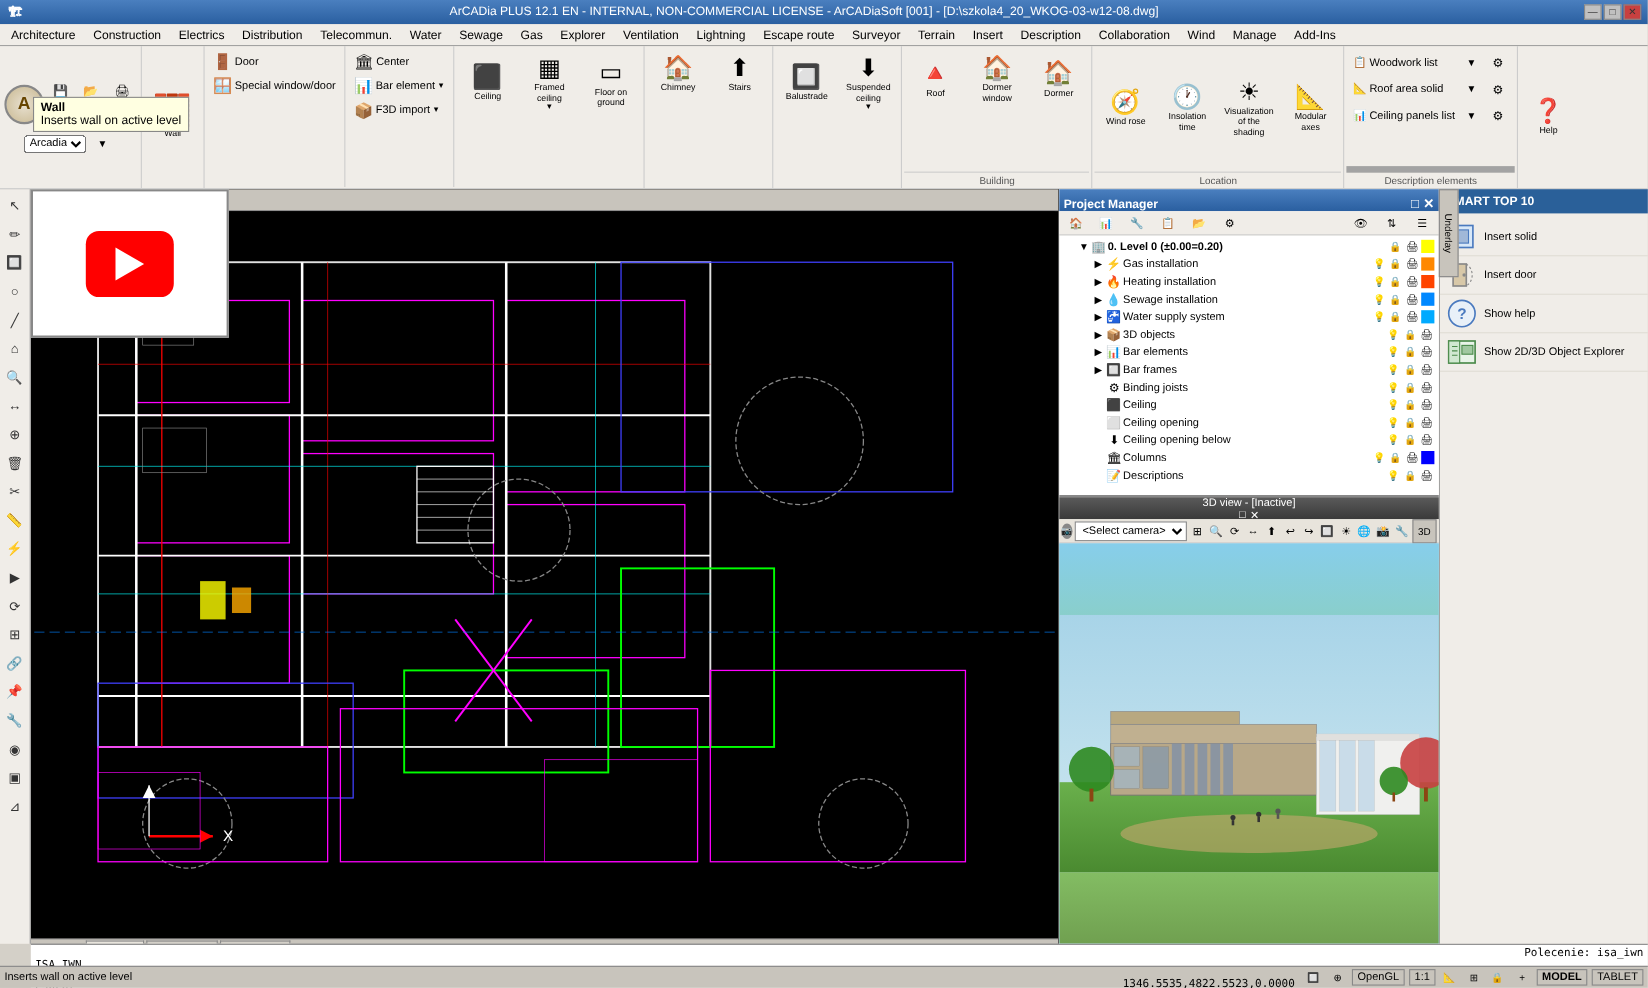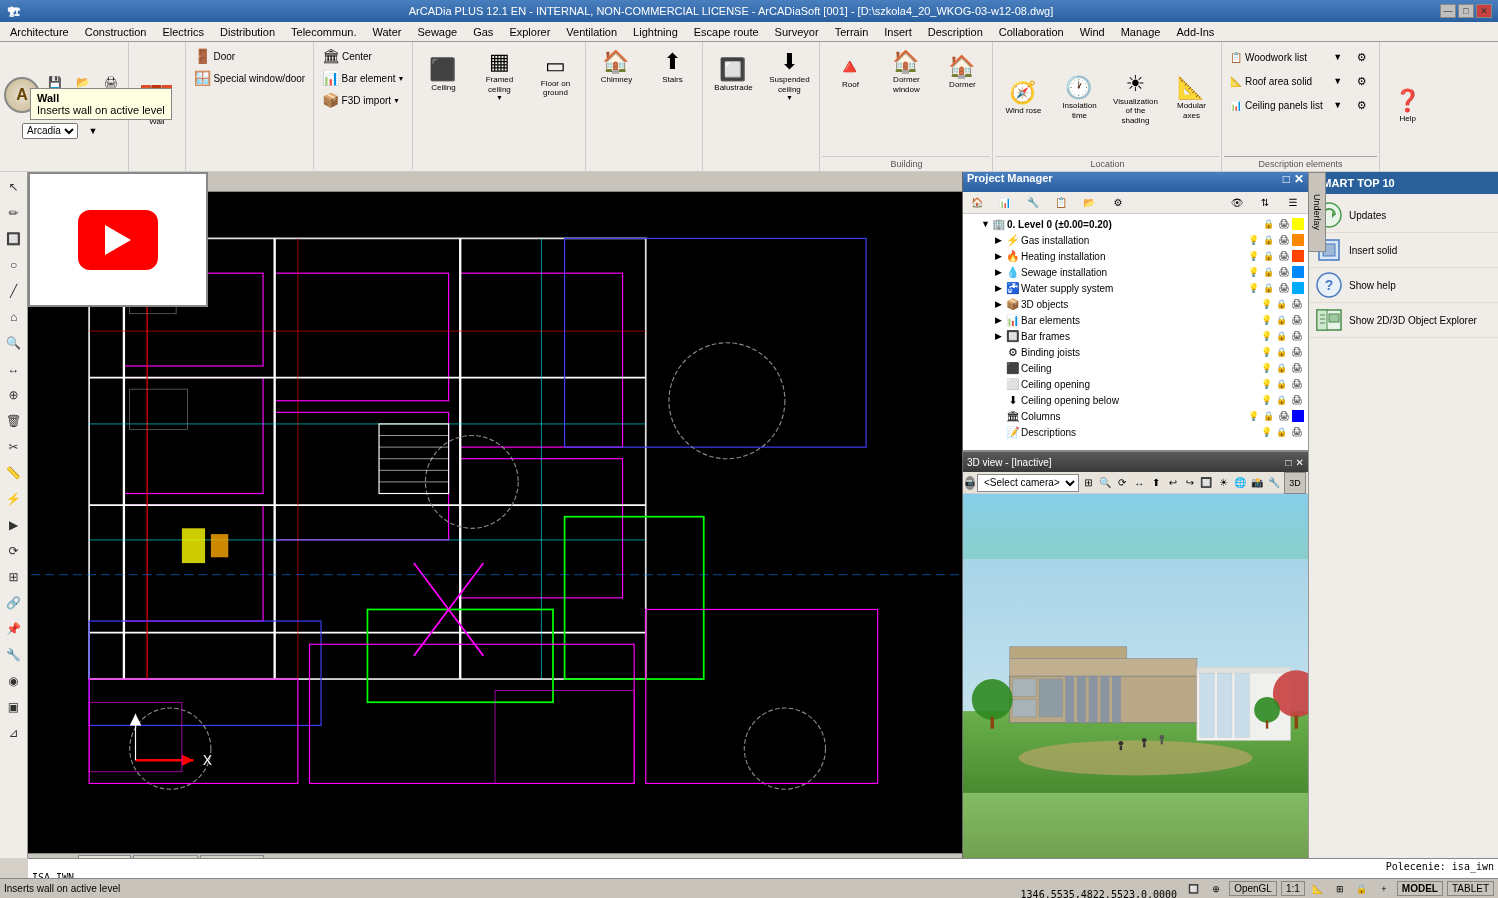--- a/index.html
+++ b/index.html
@@ -87,21 +87,21 @@
     #right-panel {
       width: 345px; display: flex; flex-direction: column; background: #f0ede8;
     }
 
     #project-manager {
       height: 280px; border-bottom: 2px solid #888; background: #fff;
       display: flex; flex-direction: column;
     }
     #pm-header {
       height: 20px; background: linear-gradient(to bottom, #4a7fbf, #2a5fa0);
-      display: flex; align-items: flex-start; justify-content: space-between;
+      display: flex; align-items: flex-end; justify-content: space-between;
       padding: 0 4px; color: white; font-size: 11px; font-weight: bold;
     }
     #pm-toolbar {
       height: 22px; background: #f0ede8; border-bottom: 1px solid #ccc;
       display: flex; align-items: center; padding: 0 2px; gap: 2px;
     }
     #pm-tree {
       flex: 1; overflow-y: auto; font-size: 10px; padding: 2px;
     }
     .tree-node {
@@ -113,21 +113,21 @@
     .tree-node .node-label { flex: 1; }
     .tree-node .node-actions { display: flex; gap: 1px; }
 
     
     #view3d-panel {
       flex: 1; background: #f0ede8; display: flex; flex-direction: column;
     }
     #view3d-header {
       height: 20px; background: linear-gradient(to bottom, #5a5a5a, #3a3a3a);
       display: flex; align-items: center; justify-content: space-between;
-      padding: 0 4px; color: white; font-size: 10px;
+      padding: 0 4px; color: white; font-size: 10px; flex-direction: column;
     }
     #view3d-toolbar {
       height: 22px; background: #e8e4dc; border-bottom: 1px solid #ccc;
       display: flex; align-items: center; padding: 0 2px; gap: 2px;
     }
     #view3d-content {
       flex: 1; background: #87CEEB; position: relative; overflow: hidden;
     }
 
     
@@ -456,21 +456,21 @@
         </div>
         <div style="display:flex;align-items:center;gap:4px;">
           <div class="small-tool-btn" style="flex:1;">
             <span>📊</span>
               <span>Ceiling panels list</span>
           </div>
           <div class="tb-icon-btn" style="width:14px;font-size:9px;">▼</div>
           <div class="tb-icon-btn">⚙</div>
         </div>
       </div>
-      <div class="group-label" style="width:100%;font-size:9px;color:#555;text-align:center;border-top:1px solid #a3a3a3;padding-top:2px;">Description elements</div>
+      <div class="group-label" style="width:100%;font-size:9px;color:#555;text-align:center;border-top:6px solid #a3a3a3;padding-top:2px;">Description elements</div>
     </div>
 
     <div style="display:flex;flex-direction:column;padding:2px;align-items:center;justify-content:center;min-width:40px;">
       <div class="big-tool-btn">
         <div class="big-icon" style="font-size:22px;">❓</div>
         <div class="big-label">Help</div>
       </div>
     </div>
 
   </div>
@@ -911,41 +911,41 @@
     </div>
 
   </div>
 
   <div id="smart-panel">
     <div id="smart-header">
       <span>SMART TOP 10</span>
     </div>
     <div style="display:flex;flex-direction:column;padding:4px 0;">
 
-      <div class="smart-item">
-        <div class="smart-icon">
-          <svg width="28" height="28" viewBox="0 0 28 28">
-            <circle cx="14" cy="14" r="12" fill="#e8f4e8" stroke="#4a9a4a" stroke-width="1.5"></circle>
-            <path d="M8 14 A6 6 0 0 1 20 14" fill="none" stroke="#4a9a4a" stroke-width="2"></path>
-            <polygon points="20,14 17,11 17,17" fill="#4a9a4a"></polygon>
-          </svg>
-        </div>
-        <span class="smart-label">Updates</span>
-      </div>
 
       <div class="smart-item">
         <div class="smart-icon">
           <svg width="28" height="28" viewBox="0 0 28 28">
             <rect x="4" y="4" width="20" height="20" fill="#d8e8f8" stroke="#4a7abf" stroke-width="1.5"></rect>
             <rect x="8" y="8" width="12" height="12" fill="#a0b8d8" stroke="#4a7abf" stroke-width="1"></rect>
           </svg>
         </div>
         <span class="smart-label">Insert solid</span>
       </div>
 
+      <div class="smart-item">
+        <div class="smart-icon">
+          <svg width="28" height="28" viewBox="0 0 28 28">
+            <rect x="6" y="4" width="12" height="20" fill="#d8c8a8" stroke="#888" stroke-width="1.5"></rect>
+            <path d="M18 4 A12 12 0 0 1 18 24" fill="none" stroke="#888" stroke-width="1" stroke-dasharray="2,2"></path>
+            <circle cx="16" cy="14" r="1.5" fill="#888"></circle>
+          </svg>
+        </div>
+        <span class="smart-label">Insert door</span>
+      </div>
 
 
       <div class="smart-item">
         <div class="smart-icon">
           <svg width="28" height="28" viewBox="0 0 28 28">
             <circle cx="14" cy="14" r="12" fill="#e8f0f8" stroke="#4a7abf" stroke-width="1.5"></circle>
             <text x="14" y="19" text-anchor="middle" font-size="14" font-weight="bold" fill="#4a7abf">?</text>
           </svg>
         </div>
         <span class="smart-label">Show help</span>

